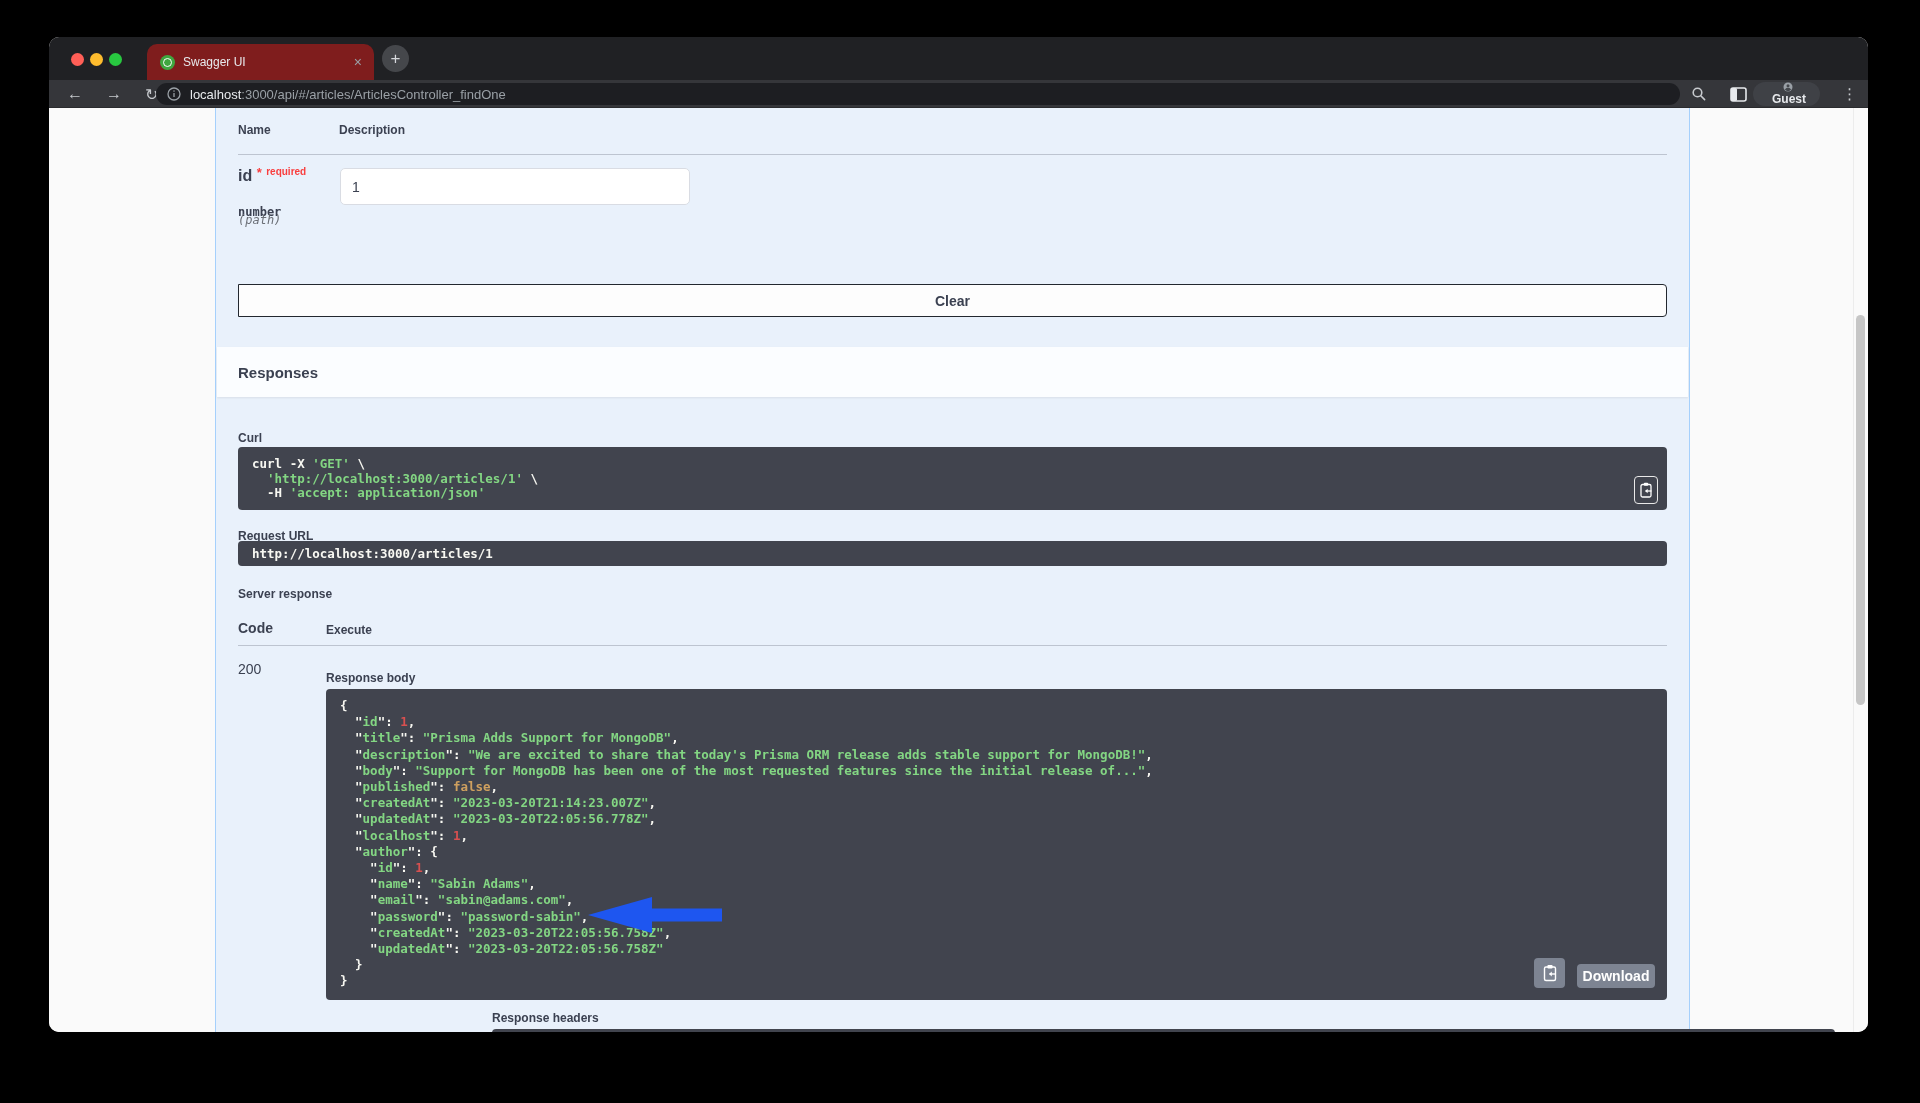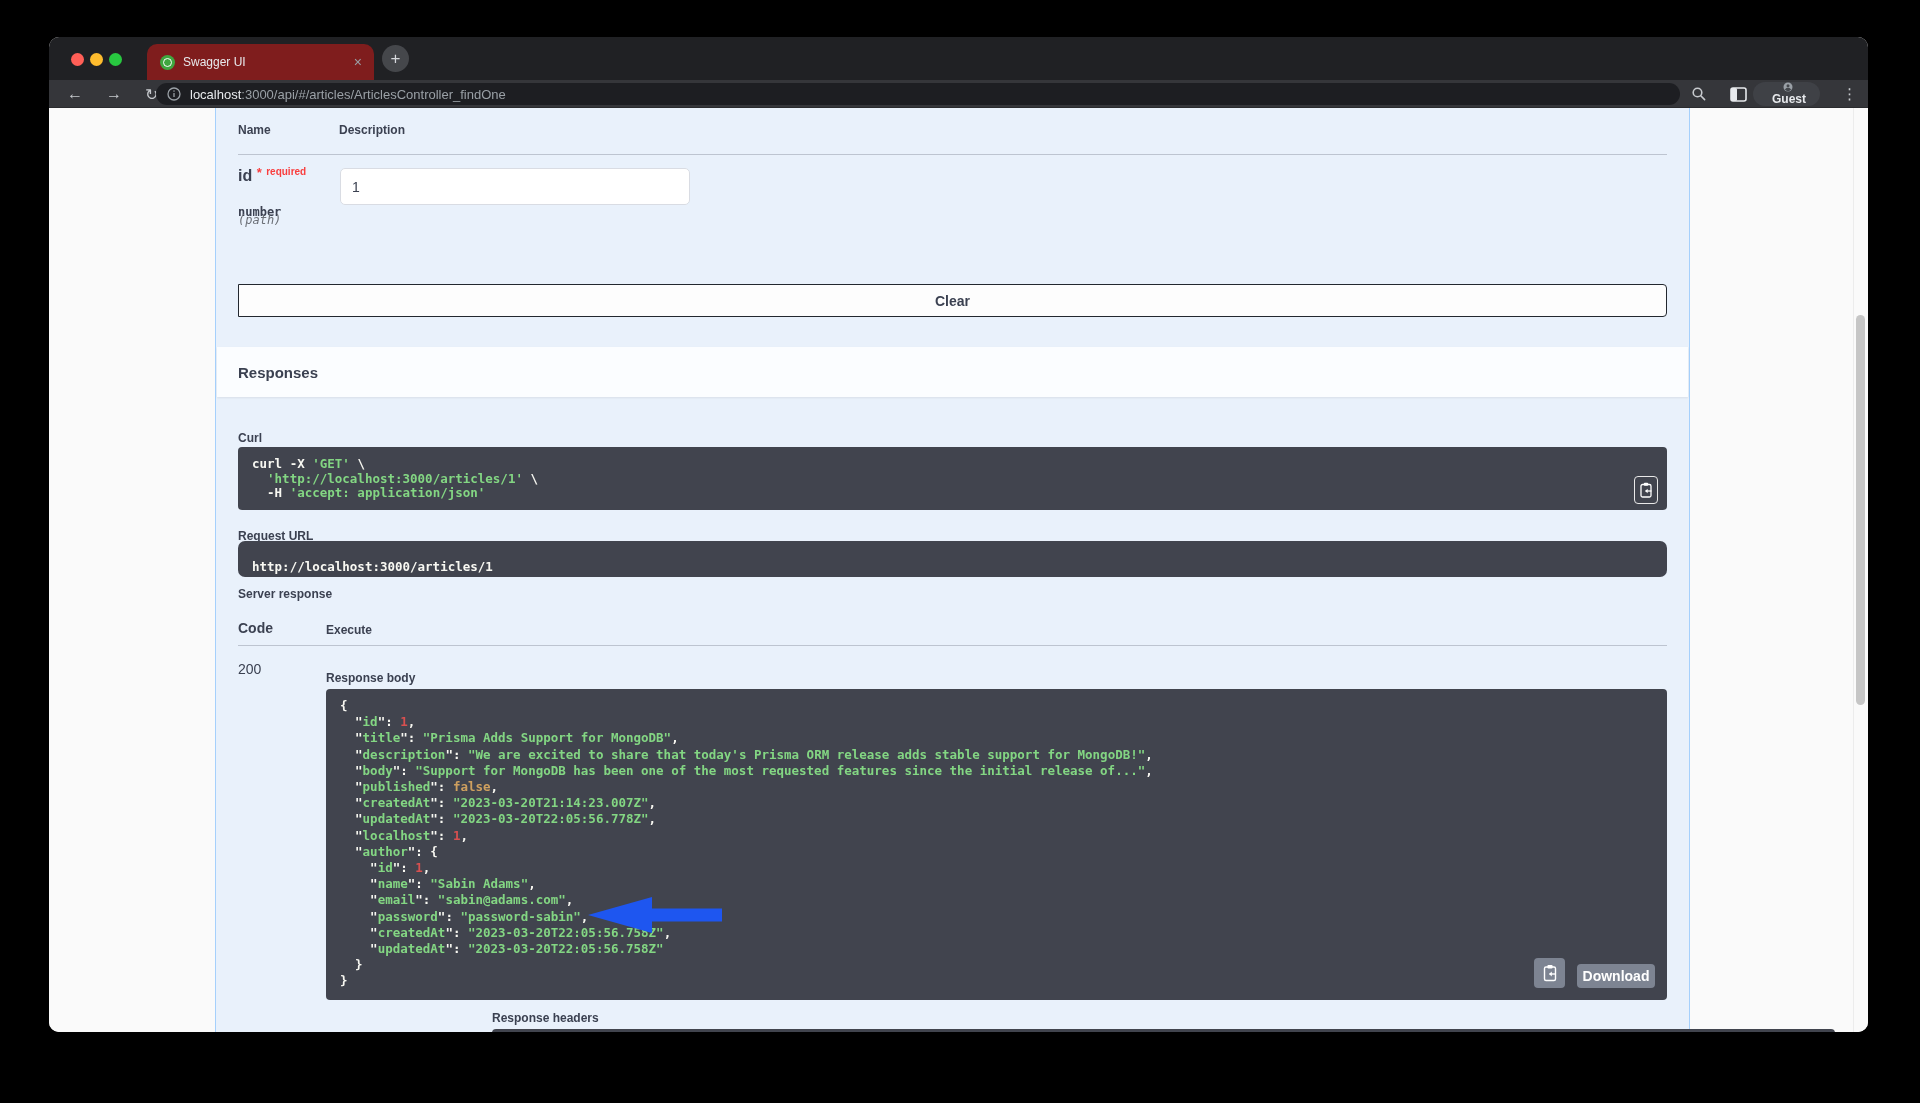--- a/index.html
+++ b/index.html
@@ -74,21 +74,21 @@
                 display:flex; align-items:center; }
   .resp-title { font-size:15px; font-weight:bold; color:#3b4151; margin-left:21px; }
 
   .mini-label { position:absolute; font-size:12px; font-weight:bold; color:#3b4151; }
 
   .codeblock { position:absolute; left:22px; right:22px; background:#41444e; border-radius:4px;
                color:#fff; font-family:"DejaVu Sans Mono","Liberation Mono",monospace;
                font-size:12.5px; }
   .curl-block { top:339px; height:63px; padding:10px 14px; font-weight:bold; }
   .curl-block .code-line { line-height:14.5px; white-space:pre; }
-  .requrl-block { top:433px; height:25px; padding:18px 14px; font-weight:bold;border-radius:7px; }
+  .requrl-block { top:433px; height:25px; padding:5px 14px; font-weight:bold; }
   .requrl-block .code-line { line-height:15px; white-space:pre; }
 
   .respbody-block { left:110px; top:581px; height:311px; padding:9px 14px; font-weight:600; }
   .respbody-block .code-line { line-height:16.2px; white-space:pre; }
 
   .tok-p { color:#f8f8f2; }
   .tok-s, .tok-k { color:#83d683; }
   .tok-n { color:#d85050; }
   .tok-b { color:#cfa05f; }
 

